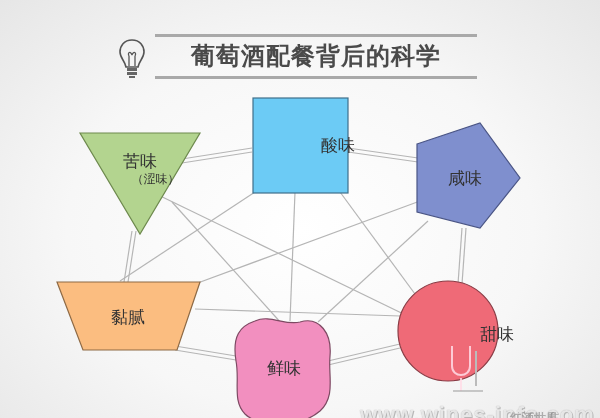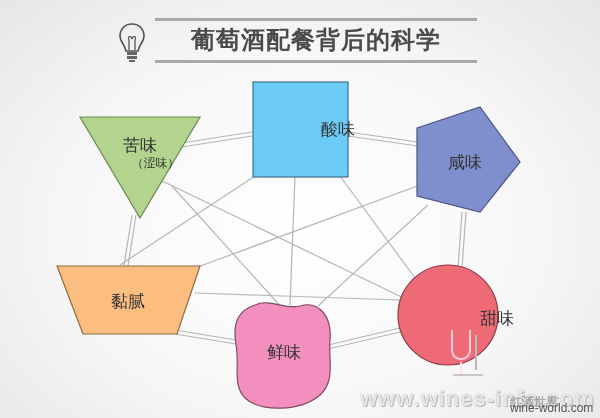--- a/index.html
+++ b/index.html
@@ -1,21 +1,21 @@
 <!DOCTYPE html>
 <html><head>
   <meta charset="utf-8">
   <style>
     html, body { margin: 0; padding: 0; }
     body {
       width: 600px; height: 418px; overflow: hidden; position: relative;
       font-family: "DejaVu Sans", sans-serif;
       background: radial-gradient(ellipse at 50% 55%, #ffffff 0%, #f7f7f7 55%, #e6e6e6 100%);
     }
-    .frame { position: absolute; left: 0; top: 0; width: 600px; height: 314px; text-decoration: underline; }
+    .frame { position: absolute; left: 0; top: 16px; width: 600px; height: 314px; text-decoration: underline; }
     .title-rule { position: absolute; left: 155px; width: 322px; height: 3px; background: #a9a9a9; }
     .title-rule.top { top: 18px; }
     .title-rule.bottom { top: 60px; }
     .title {
       position: absolute; left: 155px; top: 24px; width: 322px; text-align: center;
       font-size: 24px; font-weight: bold; color: #4a4a4a; letter-spacing: 1px;
       line-height: 32px;
     }
     .bulb { position: absolute; left: 118px; top: 22px; width: 28px; height: 42px; }
     svg.diagram { position: absolute; left: 0; top: 0; }

